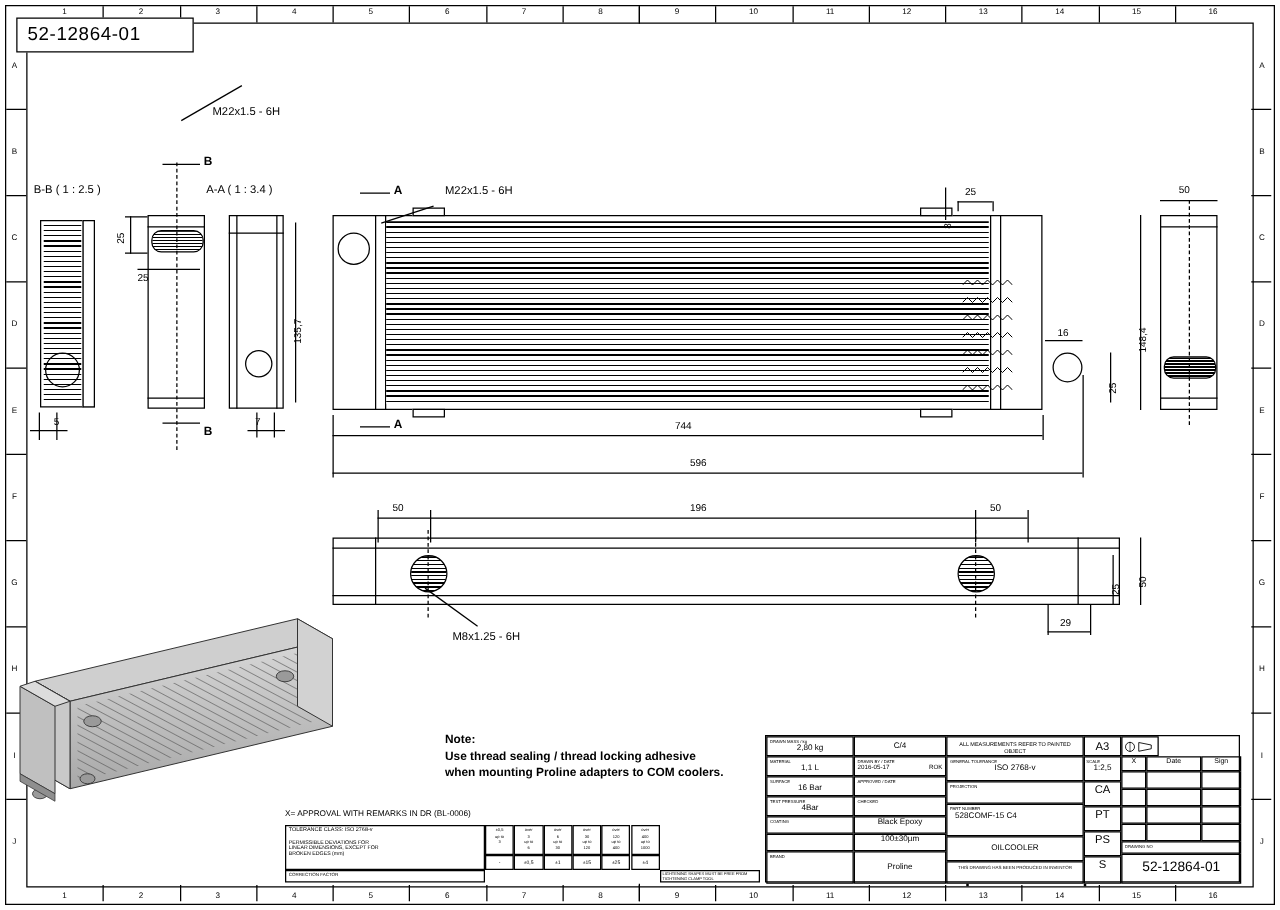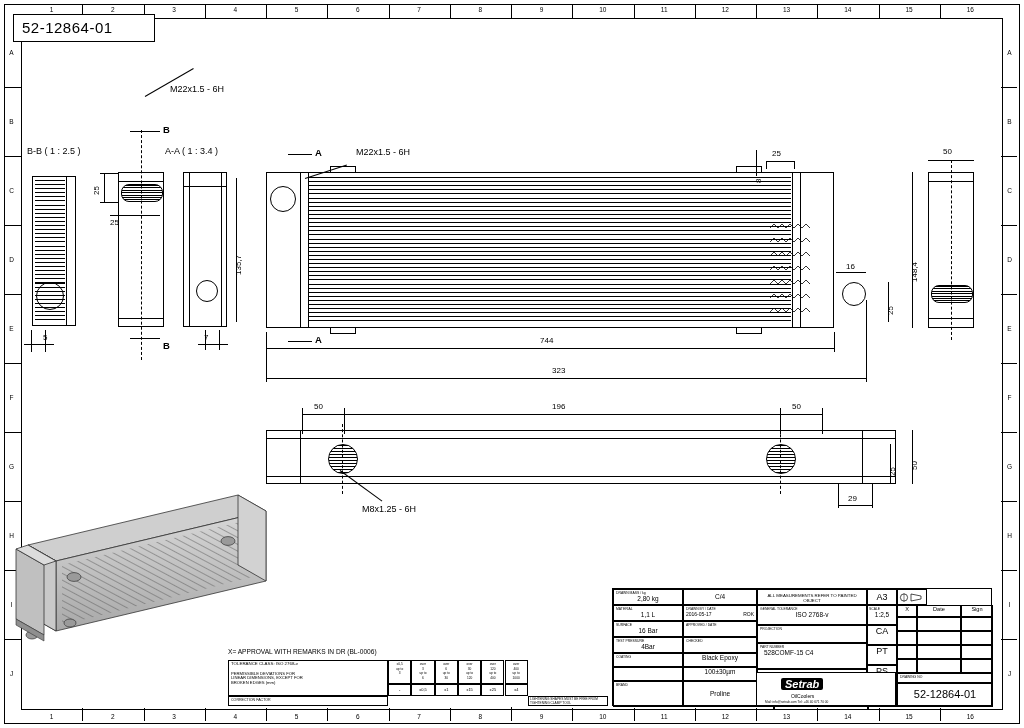--- a/index.html
+++ b/index.html
@@ -267,21 +267,21 @@
   <div class="dimV" style="left:886px;top:315px;">25</div>
 
   <div class="ln lnH" style="left:266px;top:348px;width:568px;"></div>
   <div class="ln lnV" style="left:266px;top:332px;height:20px;"></div>
   <div class="ln lnV" style="left:834px;top:332px;height:20px;"></div>
   <div class="dim" style="left:540px;top:336px;">744</div>
 
   <div class="ln lnH" style="left:266px;top:378px;width:600px;"></div>
   <div class="ln lnV" style="left:266px;top:352px;height:30px;"></div>
   <div class="ln lnV" style="left:866px;top:300px;height:82px;"></div>
-  <div class="dim" style="left:552px;top:366px;">323</div>
+  <div class="dim" style="left:552px;top:366px;">596</div>
 
   <div class="box" style="left:928px;top:172px;width:46px;height:156px;"></div>
   <div class="ln lnH" style="left:928px;top:181px;width:46px;"></div>
   <div class="ln lnH" style="left:928px;top:318px;width:46px;"></div>
   <div style="position:absolute;left:931px;top:285px;width:40px;height:16px;border:1px solid #000;border-radius:8px;background:repeating-linear-gradient(to bottom,#000 0 1px,#fff 1px 2.4px);"></div>
   <div class="ctrV" style="left:951px;top:160px;height:180px;"></div>
 
   <div class="ln lnH" style="left:928px;top:160px;width:46px;"></div>
   <div class="dim" style="left:943px;top:147px;">50</div>
 
@@ -350,20 +350,25 @@
 
       <ellipse cx="64" cy="92" rx="7" ry="4.4" fill="#9a9a9a" stroke="#333" stroke-width="0.7"></ellipse>
       <ellipse cx="218" cy="56" rx="7" ry="4.4" fill="#9a9a9a" stroke="#333" stroke-width="0.7"></ellipse>
       <ellipse cx="22" cy="150" rx="6" ry="4" fill="#9a9a9a" stroke="#333" stroke-width="0.7"></ellipse>
       <ellipse cx="60" cy="138" rx="6" ry="4" fill="#9a9a9a" stroke="#333" stroke-width="0.7"></ellipse>
 
       <polygon points="6,134 34,150 34,156 6,140" fill="#8f8f8f" stroke="#333" stroke-width="0.6"></polygon>
     </svg>
   </div>
 
+  <div id="note">
+    <div>Note:</div>
+    <div>Use thread sealing / thread locking adhesive</div>
+    <div>when mounting Proline adapters to COM coolers.</div>
+  </div>
 
   <div id="tolb">
     <div style="position:absolute;left:0;top:-12px;font-size:6.6px;">X= APPROVAL WITH REMARKS IN DR (BL-0006)</div>
     <div class="tc" style="left:0;top:0;width:160px;height:36px;padding:1px 2px;">
       <div style="font-size:4.4px;">TOLERANCE CLASS: ISO 2768-v</div>
       <div style="font-size:4.2px;margin-top:5px;">PERMISSIBLE DEVIATIONS FOR</div>
       <div style="font-size:4.2px;">LINEAR DIMENSIONS, EXCEPT FOR</div>
       <div style="font-size:4.2px;">BROKEN EDGES (mm)</div>
     </div>
     <div class="tc" style="left:0;top:36px;width:160px;height:10px;padding:1px 2px;font-size:3.6px;">
@@ -520,19 +525,14 @@
     <div class="tbcell" style="left:160px;top:118px;width:0;height:0;"></div>
 
     <div class="tbcell" style="left:284px;top:84px;width:96px;height:10px;padding:1px 2px;">
       <div class="tbtiny">DRAWING NO</div>
     </div>
     <div class="tbcell" style="left:284px;top:94px;width:96px;height:24px;text-align:center;">
       <div style="font-size:11px;margin-top:4px;">52-12864-01</div>
     </div>
   </div>
 
-  <div class="box" style="left:756px;top:672px;width:140px;height:34px;">
-    <div style="position:absolute;left:24px;top:5px;font-size:11px;font-weight:bold;font-style:italic;background:#000;color:#fff;padding:0 4px;border-radius:2px;">Setrab</div>
-    <div style="position:absolute;left:34px;top:20px;font-size:5px;">OilCoolers</div>
-    <div style="position:absolute;left:8px;top:27px;font-size:3.2px;">Mail: info@setrab.com   Tel: +46 40 671 70 00</div>
-  </div>
 
 </div>
 
 </body></html>

